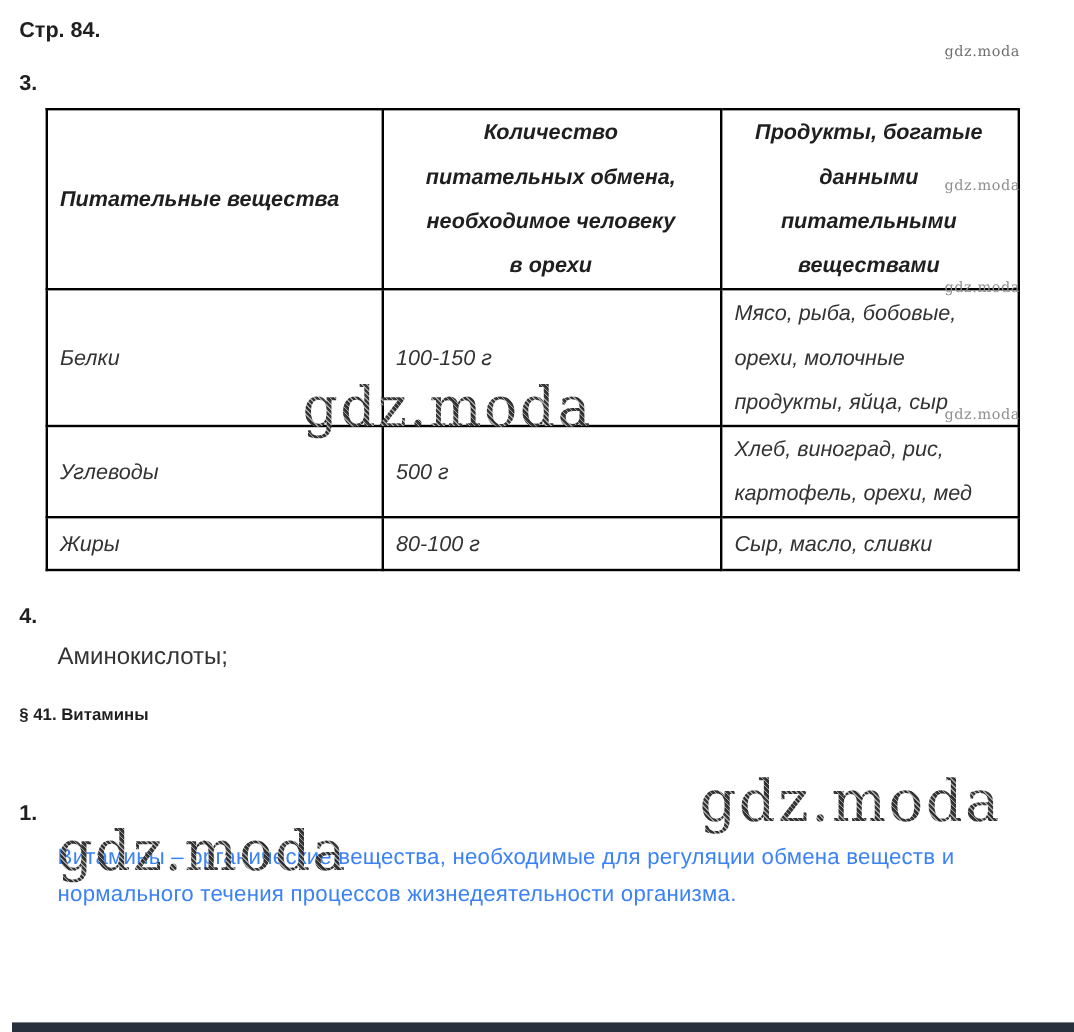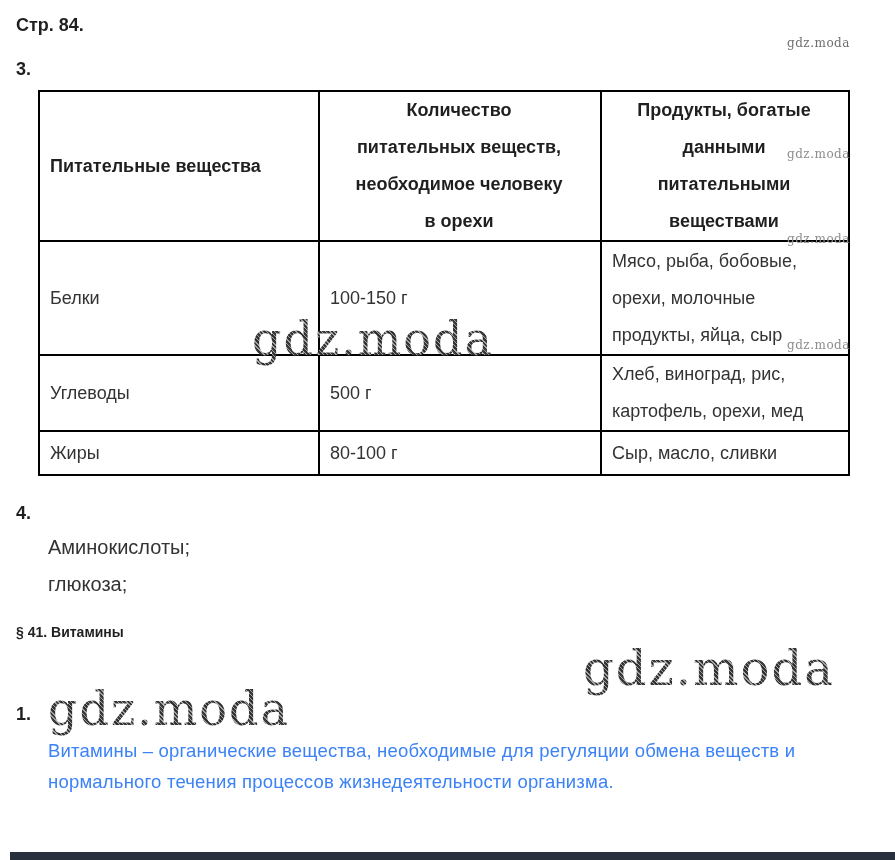--- a/index.html
+++ b/index.html
@@ -39,20 +39,21 @@
   table.nutrients col.c3 { width:248px; }
   table.nutrients th, table.nutrients td {
     border:2px solid #000000;
     font-size:18px;
     line-height:37px;
     vertical-align:middle;
     padding:0 12px 0 10px;
     color:#333333;
     text-align:left;
     overflow:hidden;
+    font-style:italic;
   }
   table.nutrients th {
     font-weight:bold;
     color:#1f1f1f;
     text-align:center;
   }
   table.nutrients th.left { text-align:left; }
   tr.hdr   { height:148px; }
   tr.row-1 { height:114px; }
   tr.row-2 { height:76px; }
@@ -130,21 +131,21 @@
     <colgroup>
         <col class="c1">
         <col class="c2">
         <col class="c3">
       </colgroup>
     <tbody>
       <tr class="hdr">
         <th class="left">Питательные вещества</th>
         <th>
           <div class="hline">Количество</div>
-          <div class="hline">питательных веществ,</div>
+          <div class="hline">питательных обмена,</div>
           <div class="hline">необходимое человеку</div>
           <div class="hline">в орехи</div>
         </th>
         <th>
           <div class="hline">Продукты, богатые</div>
           <div class="hline">данными</div>
           <div class="hline">питательными</div>
           <div class="hline">веществами</div>
         </th>
       </tr>
@@ -163,21 +164,20 @@
         <td>80-100 г</td>
         <td>Сыр, масло, сливки</td>
       </tr>
     </tbody>
   </table>
 
   <div class="task-number num-4">4.</div>
 
   <div class="list">
     <div class="list-item">Аминокислоты;</div>
-    <div class="list-item">глюкоза;</div>
   </div>
 
   <div class="section-title">§ 41. Витамины</div>
 
   <div class="task-number num-1">1.</div>
 
   <div class="paragraph">Витамины – органические вещества, необходимые для регуляции обмена веществ и нормального течения процессов жизнедеятельности организма.</div>
 
   <div class="wm wm-small dark wm-s1">gdz.moda</div>
   <div class="wm wm-small wm-s2">gdz.moda</div>

